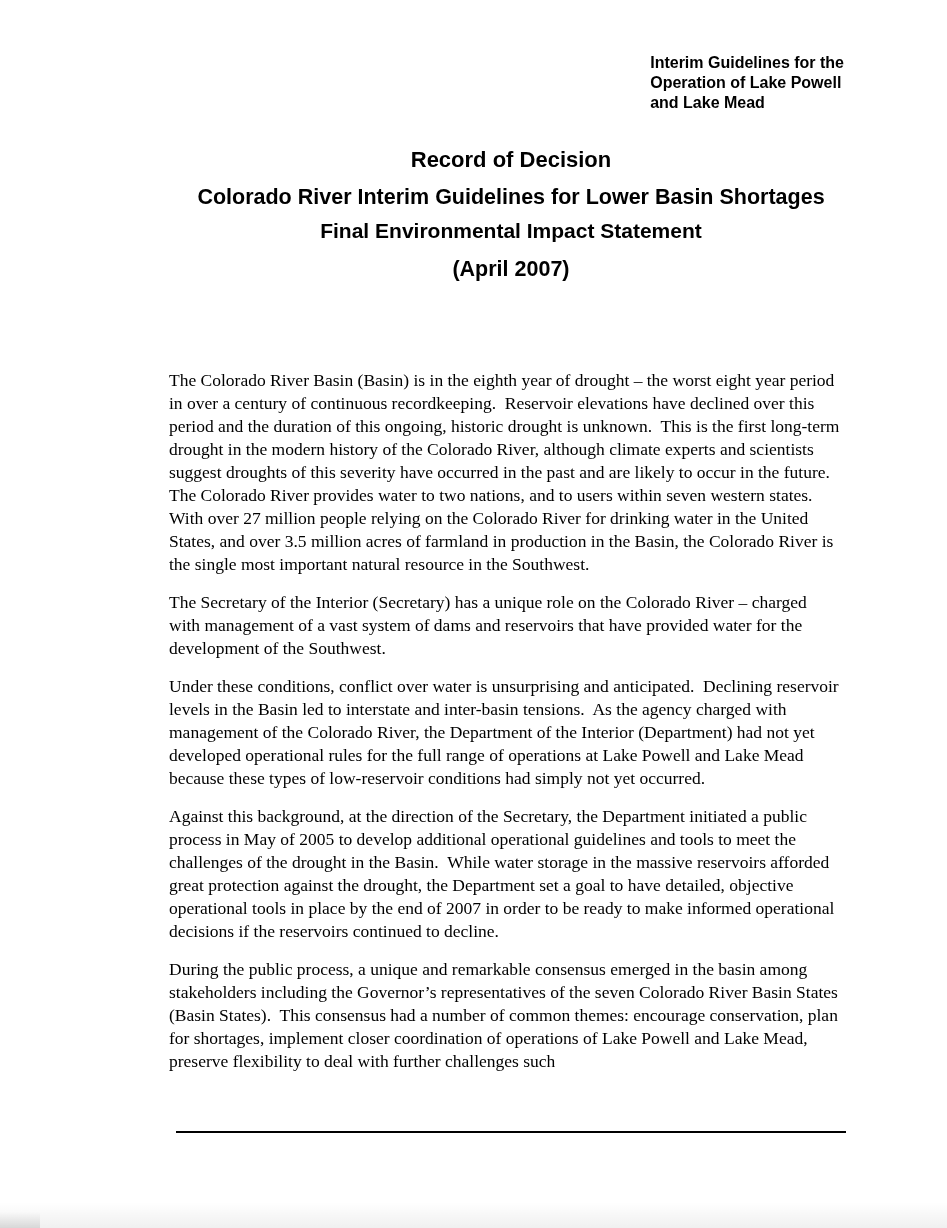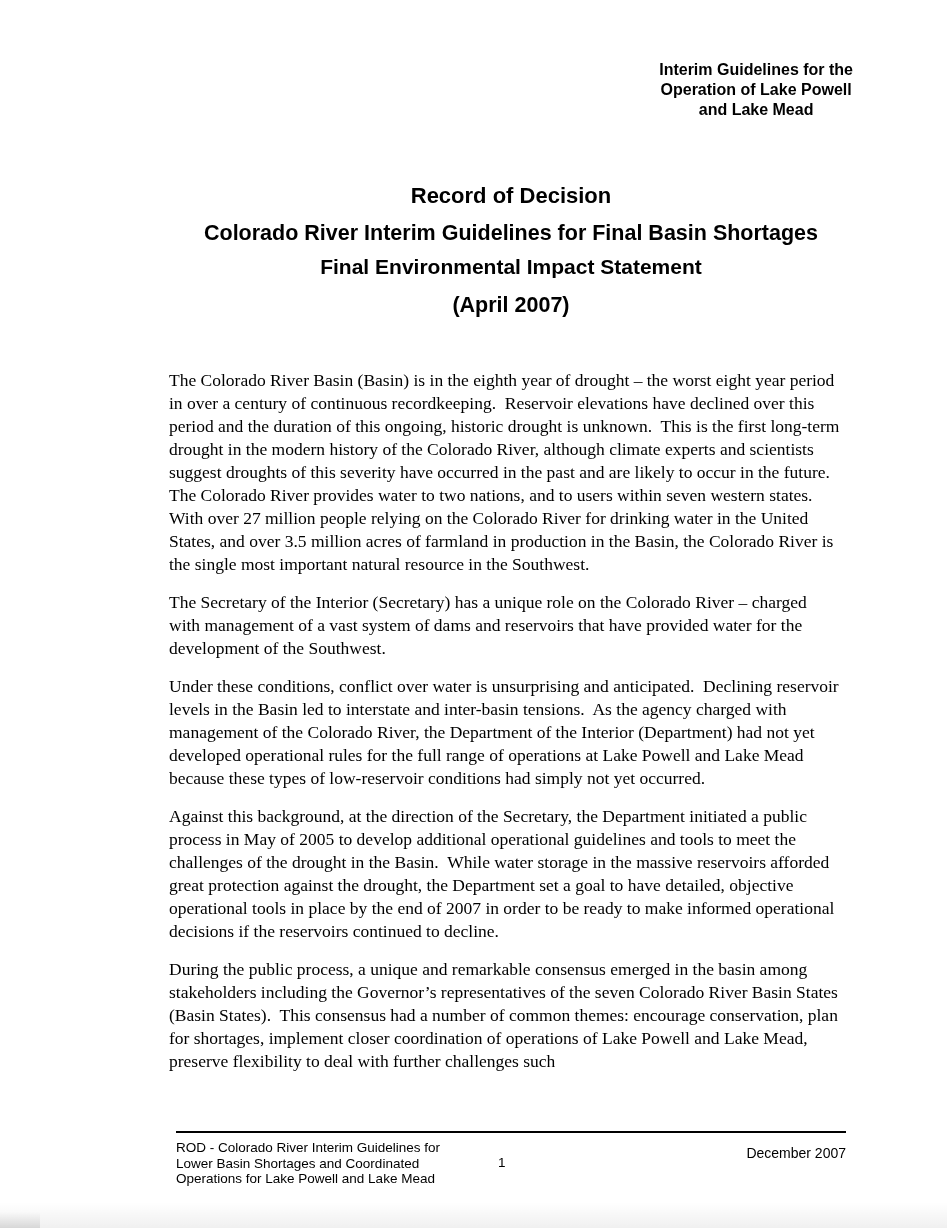--- a/index.html
+++ b/index.html
@@ -13,39 +13,37 @@
     height: 1228px;
     background: #ffffff;
     overflow: hidden;
     color: #000000;
   }
 
   
   .doc-header {
     position: absolute;
     top: 53px;
-    right: 94px;
-    text-align: center;
+    right: 103px;
+    text-align: left;
     font-family: "Liberation Sans", sans-serif;
     font-weight: bold;
     font-size: 16px;
     line-height: 20px;
-    margin-top: 7px;
   }
 
   
   .title-block {
     position: absolute;
     top: 147px;
     left: 176px;
     width: 670px;
     text-align: center;
     font-family: "Liberation Sans", sans-serif;
     font-weight: bold;
-    margin-top: 36px;
   }
   .title-main {
     font-size: 22px;
     line-height: 25px;
     margin: 0 0 11px 0;
   }
   .title-sub {
     font-size: 21.5px;
     line-height: 28px;
     margin: 0;
@@ -151,42 +149,33 @@
 <div class="page">
 
   <div class="doc-header">
     <div>Interim Guidelines for the</div>
     <div>Operation of Lake Powell</div>
     <div>and Lake Mead</div>
   </div>
 
   <div class="title-block">
     <div class="title-main">Record of Decision</div>
-    <div class="title-sub">Colorado River Interim Guidelines for Final Basin Shortages</div>
+    <div class="title-sub">Colorado River Interim Guidelines for Lower Basin Shortages</div>
     <div class="title-feis">Final Environmental Impact Statement</div>
     <div class="title-date">(April 2007)</div>
   </div>
 
 
   <div class="body-text">
     <p>The Colorado River Basin (Basin) is in the eighth year of drought – the worst eight year period in over a century of continuous recordkeeping.  Reservoir elevations have declined over this period and the duration of this ongoing, historic drought is unknown.  This is the first long-term drought in the modern history of the Colorado River, although climate experts and scientists suggest droughts of this severity have occurred in the past and are likely to occur in the future.  The Colorado River provides water to two nations, and to users within seven western states.  With over 27 million people relying on the Colorado River for drinking water in the United States, and over 3.5 million acres of farmland in production in the Basin, the Colorado River is the single most important natural resource in the Southwest.</p>
     <p>The Secretary of the Interior (Secretary) has a unique role on the Colorado River – charged with management of a vast system of dams and reservoirs that have provided water for the development of the Southwest.</p>
     <p>Under these conditions, conflict over water is unsurprising and anticipated.  Declining reservoir levels in the Basin led to interstate and inter-basin tensions.  As the agency charged with management of the Colorado River, the Department of the Interior (Department) had not yet developed operational rules for the full range of operations at Lake Powell and Lake Mead because these types of low-reservoir conditions had simply not yet occurred.</p>
     <p>Against this background, at the direction of the Secretary, the Department initiated a public process in May of 2005 to develop additional operational guidelines and tools to meet the challenges of the drought in the Basin.  While water storage in the massive reservoirs afforded great protection against the drought, the Department set a goal to have detailed, objective operational tools in place by the end of 2007 in order to be ready to make informed operational decisions if the reservoirs continued to decline.</p>
     <p>During the public process, a unique and remarkable consensus emerged in the basin among stakeholders including the Governor’s representatives of the seven Colorado River Basin States (Basin States).  This consensus had a number of common themes: encourage conservation, plan for shortages, implement closer coordination of operations of Lake Powell and Lake Mead, preserve flexibility to deal with further challenges such</p>
   </div>
 
   <div class="footer-rule"></div>
 
-  <div class="doc-footer">
-    <div class="footer-left">
-      <div>ROD - Colorado River Interim Guidelines for</div>
-      <div>Lower Basin Shortages and Coordinated</div>
-      <div>Operations for Lake Powell and Lake Mead</div>
-    </div>
-    <div class="footer-page-number">1</div>
-    <div class="footer-date">December 2007</div>
-  </div>
 
   <div class="bottom-shade"></div>
   <div class="corner-shade"></div>
 
 </div>
 
 </body></html>

